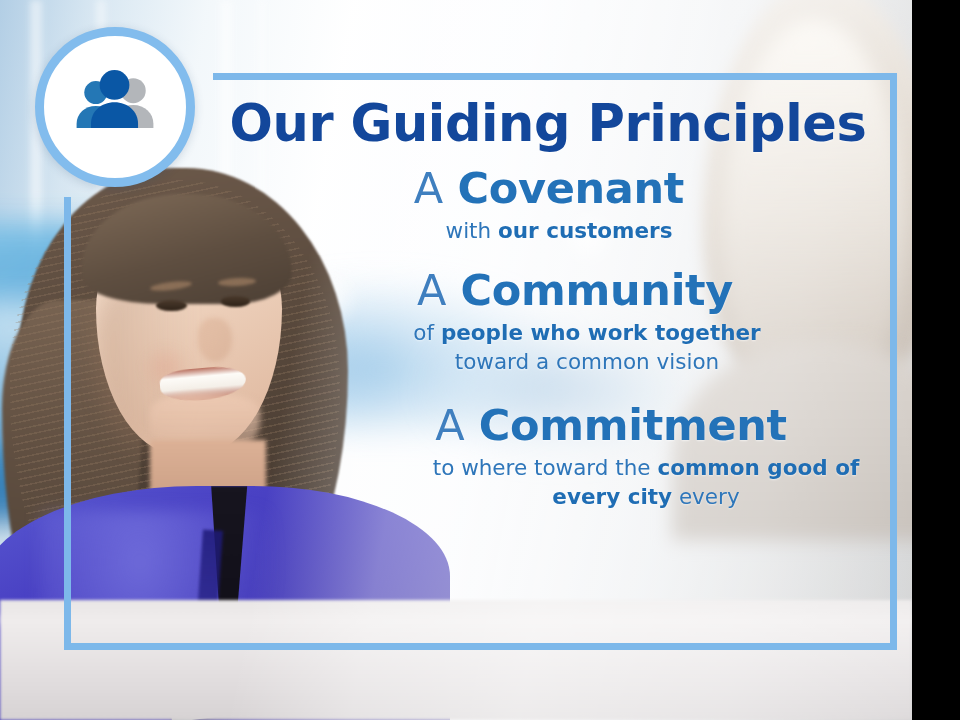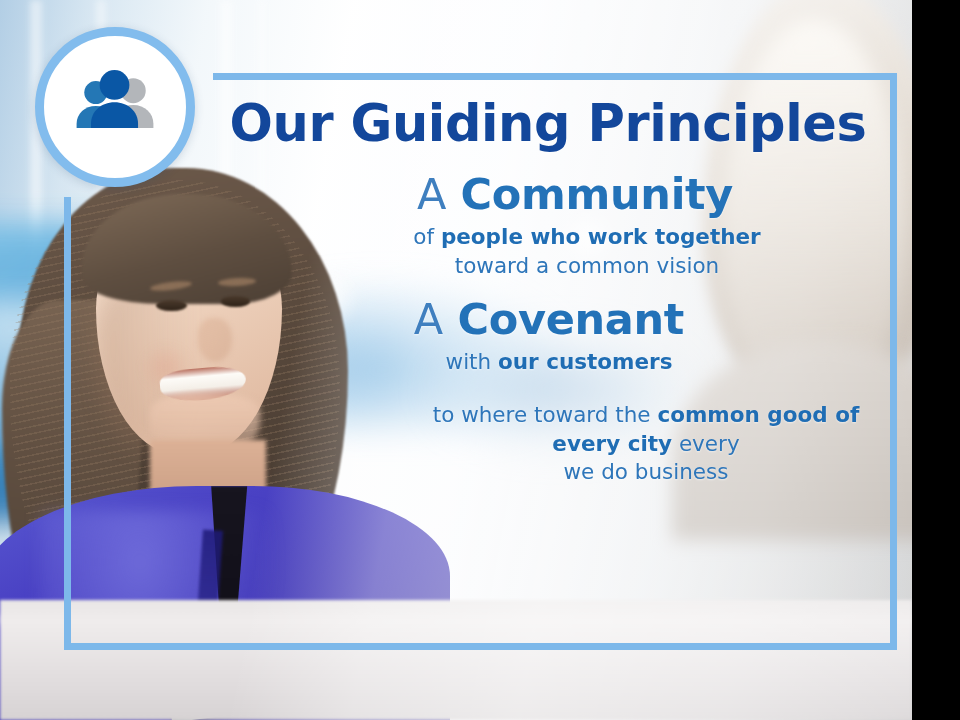--- a/index.html
+++ b/index.html
@@ -427,42 +427,45 @@
         <circle cx="49.5" cy="27" r="15.5" fill="#0a57a5"></circle>
         <path d="M49.5 45c-14 0-24.5 9.8-24.5 22.2V72h49v-4.8C74 54.8 63.5 45 49.5 45z" fill="#0a57a5"></path>
       </svg>
     </span>
   </div>
 
   <div class="content">
 
     <h1 class="title">Our Guiding Principles</h1>
 
+    <div class="principle pr-1">
+      <div class="p-head">
+        <span class="article">A</span>
+        <span class="word">Covenant</span>
+      </div>
+      <div class="p-sub">
+        <span>with </span><b>our customers</b><span></span>
+      </div>
+    </div>
+
     <div class="principle pr-2">
       <div class="p-head">
         <span class="article">A</span>
         <span class="word">Community</span>
       </div>
       <div class="p-sub">
         <span>of </span><b>people who work together</b><span></span>
         <div>toward a common vision</div>
       </div>
     </div>
 
-    <div class="principle pr-1">
+    <div class="principle pr-3">
       <div class="p-head">
         <span class="article">A</span>
-        <span class="word">Covenant</span>
-      </div>
-      <div class="p-sub">
-        <span>with </span><b>our customers</b><span></span>
-      </div>
-    </div>
-
-    <div class="principle pr-3">
+        <span class="word">Commitment</span>
+      </div>
       <div class="p-sub">
         <span>to where toward the </span><b>common good of every city</b><span> every</span>
-        <div>we do business</div>
       </div>
     </div>
 
   </div>
 </div>
 
 </body></html>

